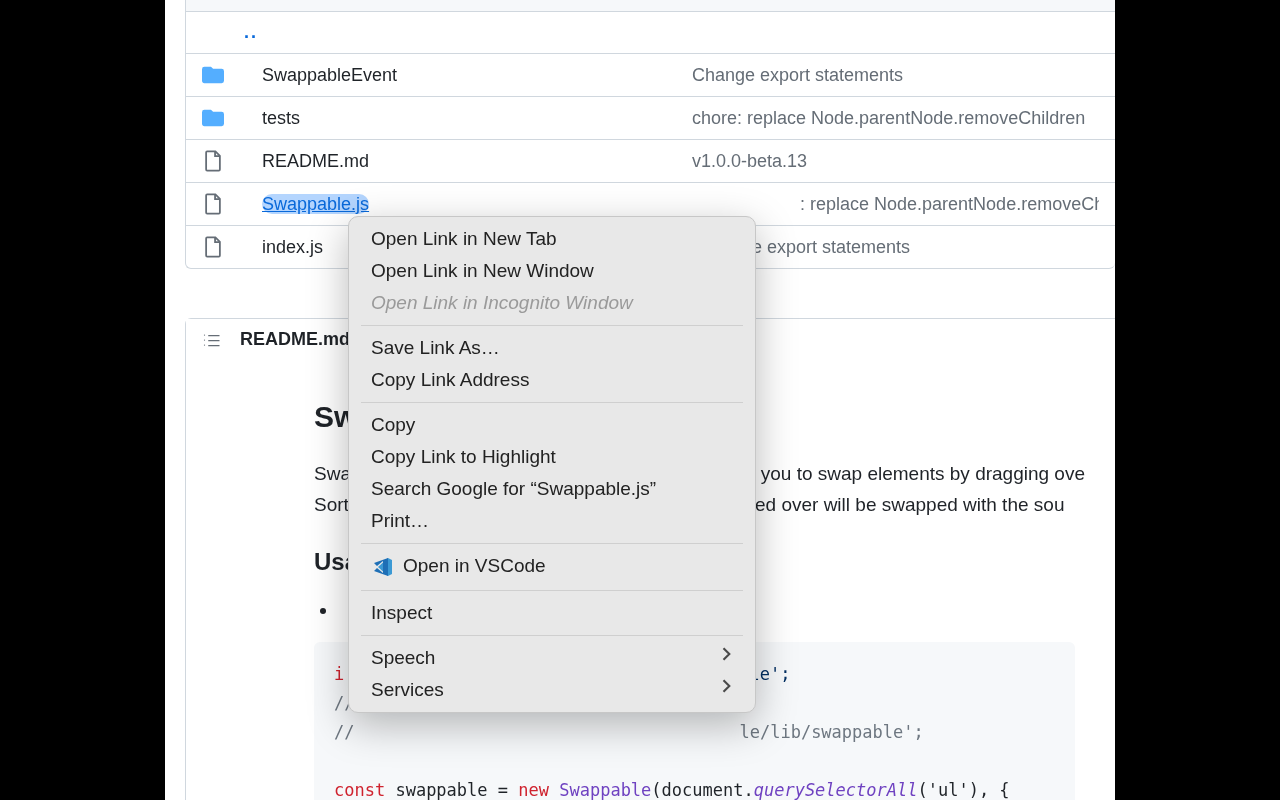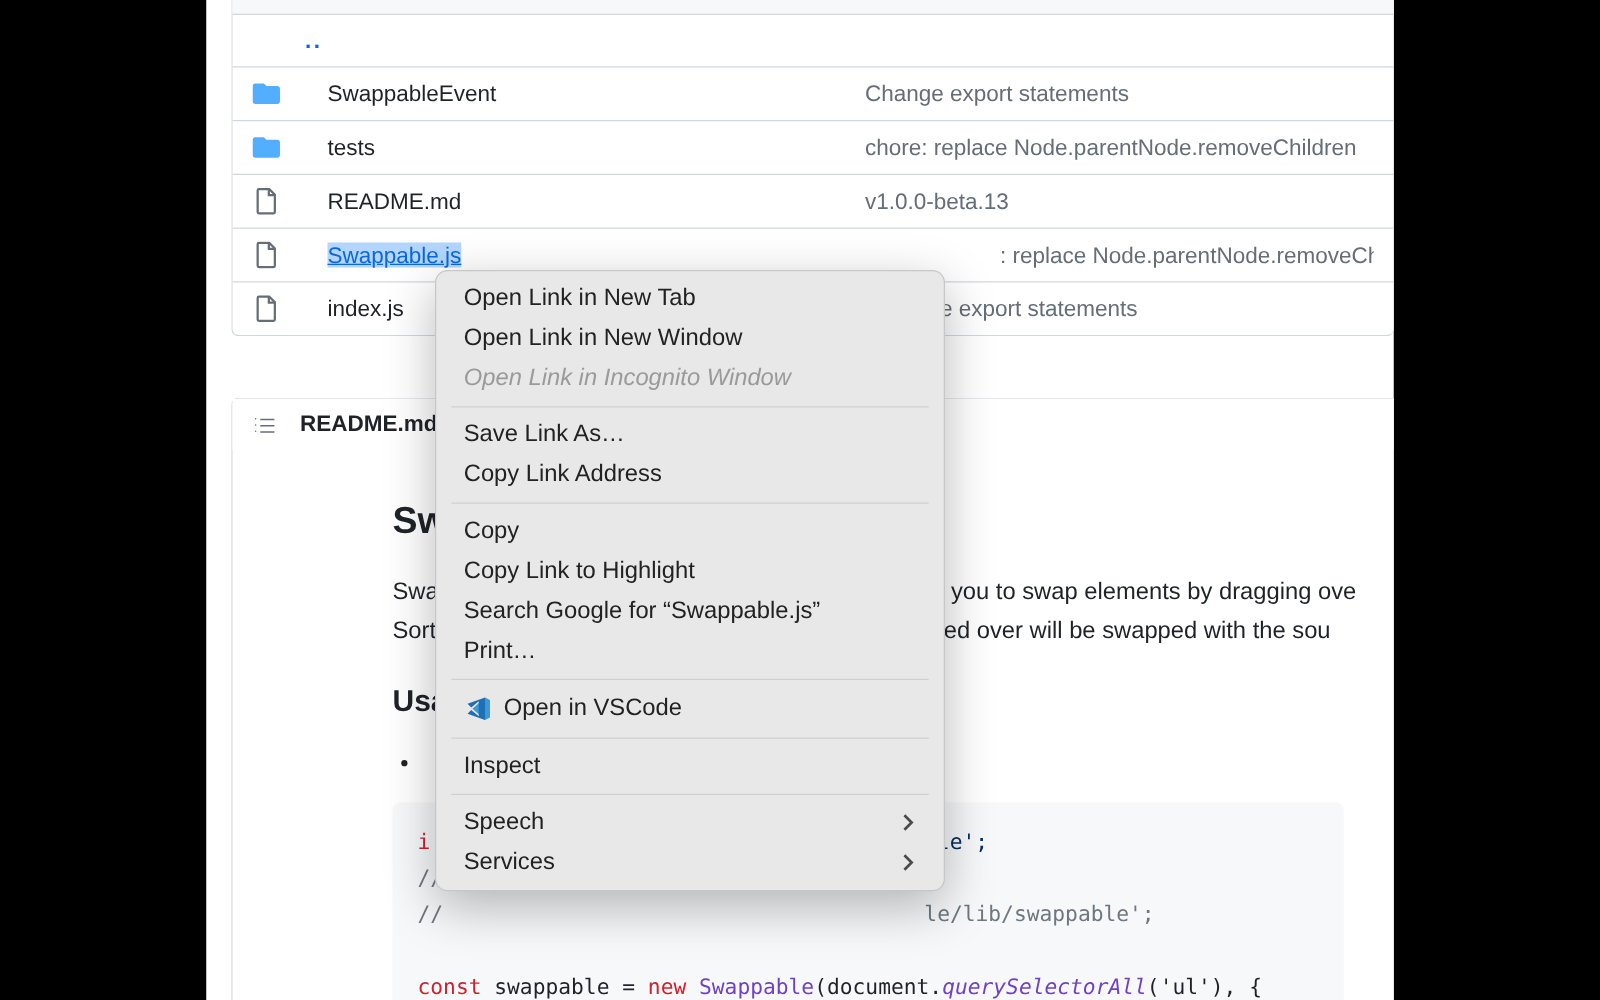--- a/index.html
+++ b/index.html
@@ -33,20 +33,21 @@
     border-top: 1px solid #d0d7de;
     font-size: 18px;
   }
   .row:first-of-type { border-top: none; }
   .row .icon { width: 22px; height: 22px; margin-right: 18px; flex-shrink: 0; }
   .row .name { width: 430px; color: #1f2328; margin-left: 20px; }
   .row .name a { color: #1f2328; text-decoration: none; }
   .row .name a.selected {
     color: #0969da; text-decoration: underline;
     background: #b4d5fe;
+    border-radius: 10px;
   }
   .row .msg { color: #656d76; flex: 1; white-space: nowrap; overflow: hidden; }
   .updir { color: #0969da; font-weight: 600; letter-spacing: 2px; padding: 10px 16px 10px 58px; font-size: 18px; }
   .readme-box {
     position: absolute;
     left: 20px; top: 318px; right: 0;
     border: 1px solid #d0d7de;
     border-right: none;
     border-radius: 6px 0 0 0;
     background: #fff;
@@ -91,21 +92,20 @@
     border-radius: 10px;
     box-shadow: 0 12px 40px rgba(0,0,0,0.28);
     padding: 6px 0;
     font-size: 19px;
     color: #222;
     z-index: 50;
   }
   .ctxmenu .mi {
     padding: 5px 22px;
     display: flex;
-    align-items: center;
     white-space: nowrap;
   }
   .ctxmenu .mi.disabled { color: #9a9a9a; font-style: italic; }
   .ctxmenu .sep { height: 1px; background: #cfcfcf; margin: 6px 12px; }
   .ctxmenu .mi .micon { width: 24px; height: 24px; margin-right: 8px; flex-shrink:0; }
   .ctxmenu .mi .chev { margin-left: auto; color: #4a4a4a; }
   .ctxmenu .mi .chev svg { width: 12px; height: 14px; }
   svg { display: block; }
 </style>
 </head>

